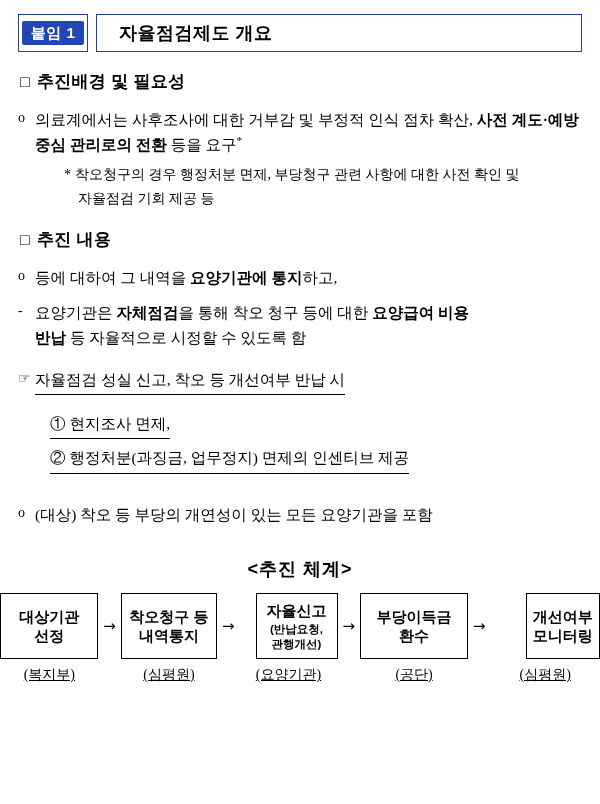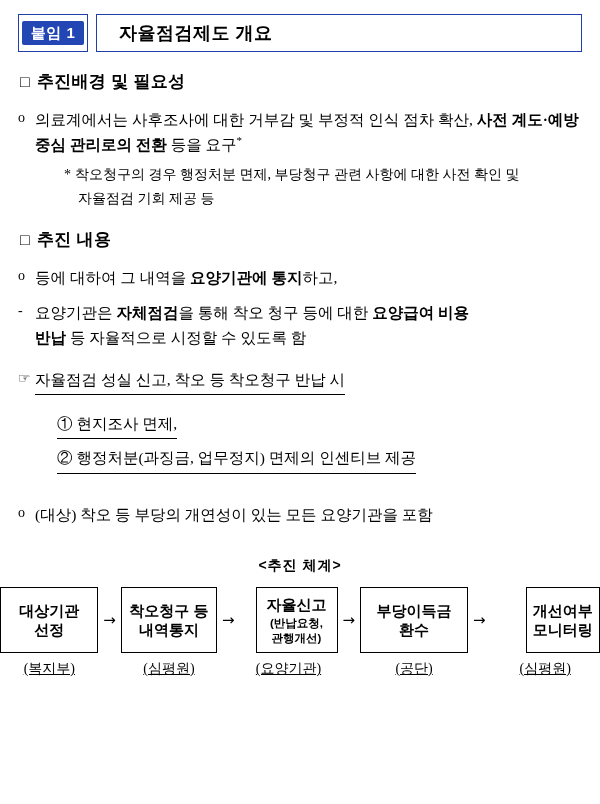--- a/index.html
+++ b/index.html
@@ -137,31 +137,30 @@
   .circled-list {
     margin: 14px 0 0 32px;
   }
   .circled-item {
     font-size: 15.5px;
     line-height: 1.9;
     display: inline-block;
     border-bottom: 1.2px solid #000;
     padding-bottom: 0px;
     margin-bottom: 4px;
-    margin-left: 7px;
   }
 
   .spacer-sm { height: 10px; }
 
   
   .flow-title {
     text-align: center;
     font-family: "Liberation Sans", sans-serif;
     font-weight: bold;
-    font-size: 14px;
+    font-size: 18px;
     margin: 30px 0 12px 0;
     letter-spacing: 1px;
   }
   .flow {
     display: flex;
     align-items: flex-start;
     justify-content: center;
     gap: 0px;
     margin-top: 4px;
   }
@@ -254,21 +253,21 @@
   <div class="dash-row">
     <span class="bullet-mark">-</span>
     <span class="bullet-body">
       <span><span>요양기관은 </span><span class="b">자체점검</span><span>을 통해 착오 청구 등에 대한 </span><span class="b">요양급여 비용</span></span>
       <div><span class="b">반납</span><span> 등 자율적으로 시정할 수 있도록 함</span></div>
     </span>
   </div>
 
   <div class="point-row">
     <span class="bullet-mark">☞</span>
-    <span class="point-text">자율점검 성실 신고, 착오 등 착오청구 반납 시</span>
+    <span class="point-text">자율점검 성실 신고, 착오 등 개선여부 반납 시</span>
   </div>
 
   <div class="circled-list">
     <div><span class="circled-item">① 현지조사 면제,</span></div>
     <div><span class="circled-item">② 행정처분(과징금, 업무정지) 면제의 인센티브 제공</span></div>
   </div>
 
   <div class="spacer-sm"></div>
 
   <div class="bullet-row" style="margin-top:14px;">

